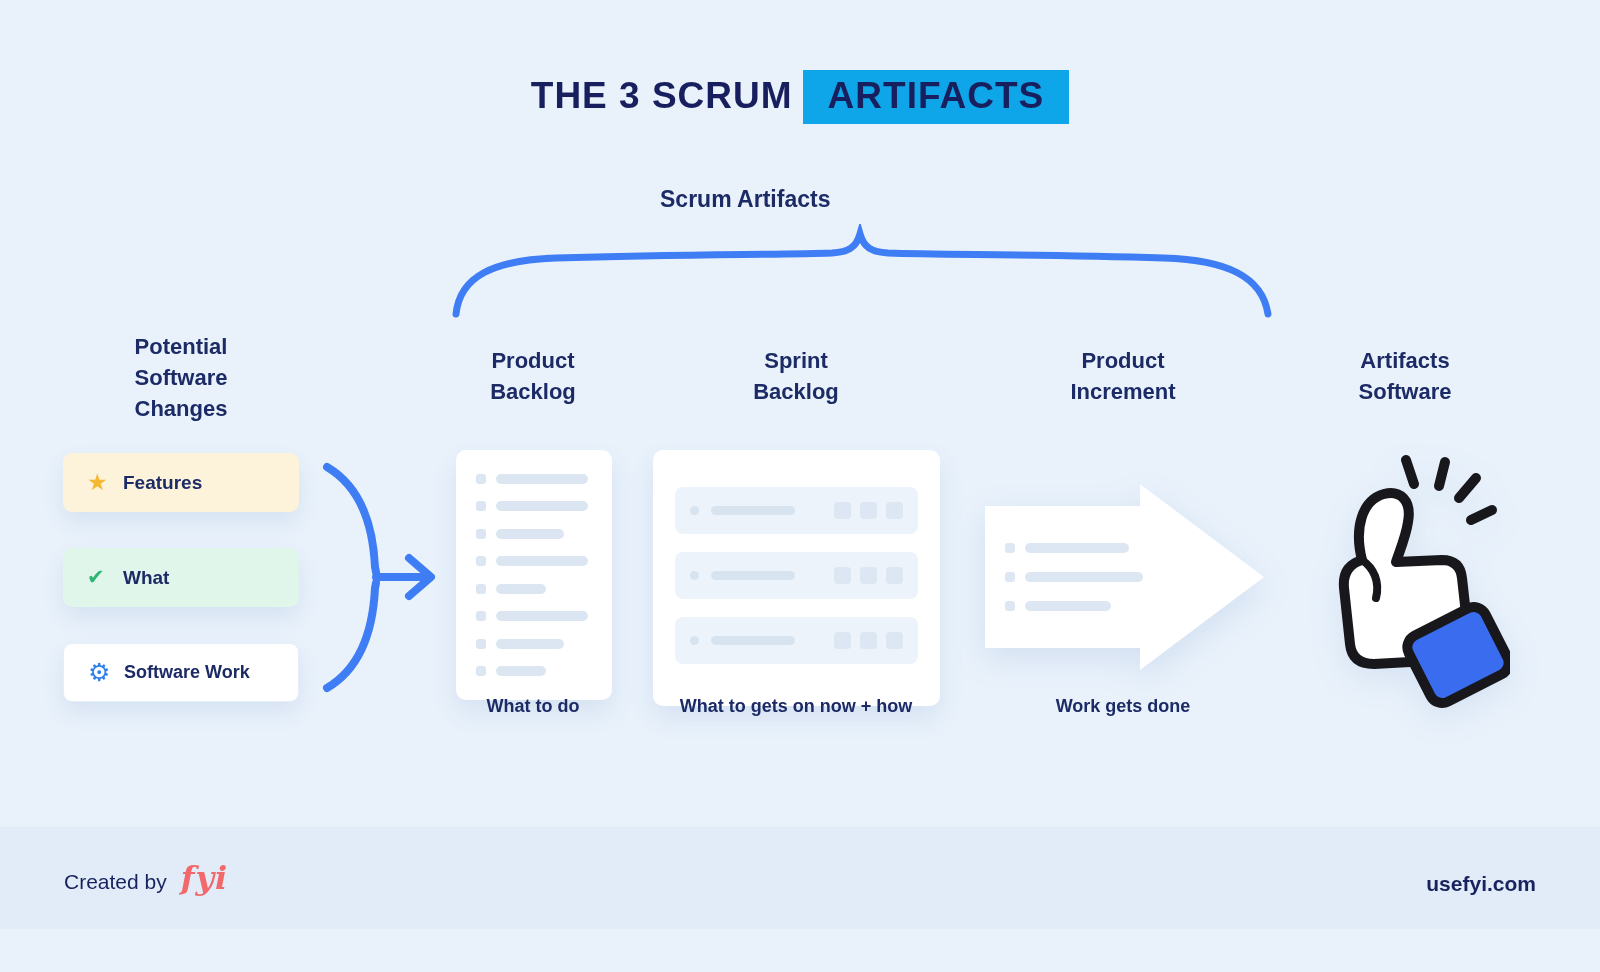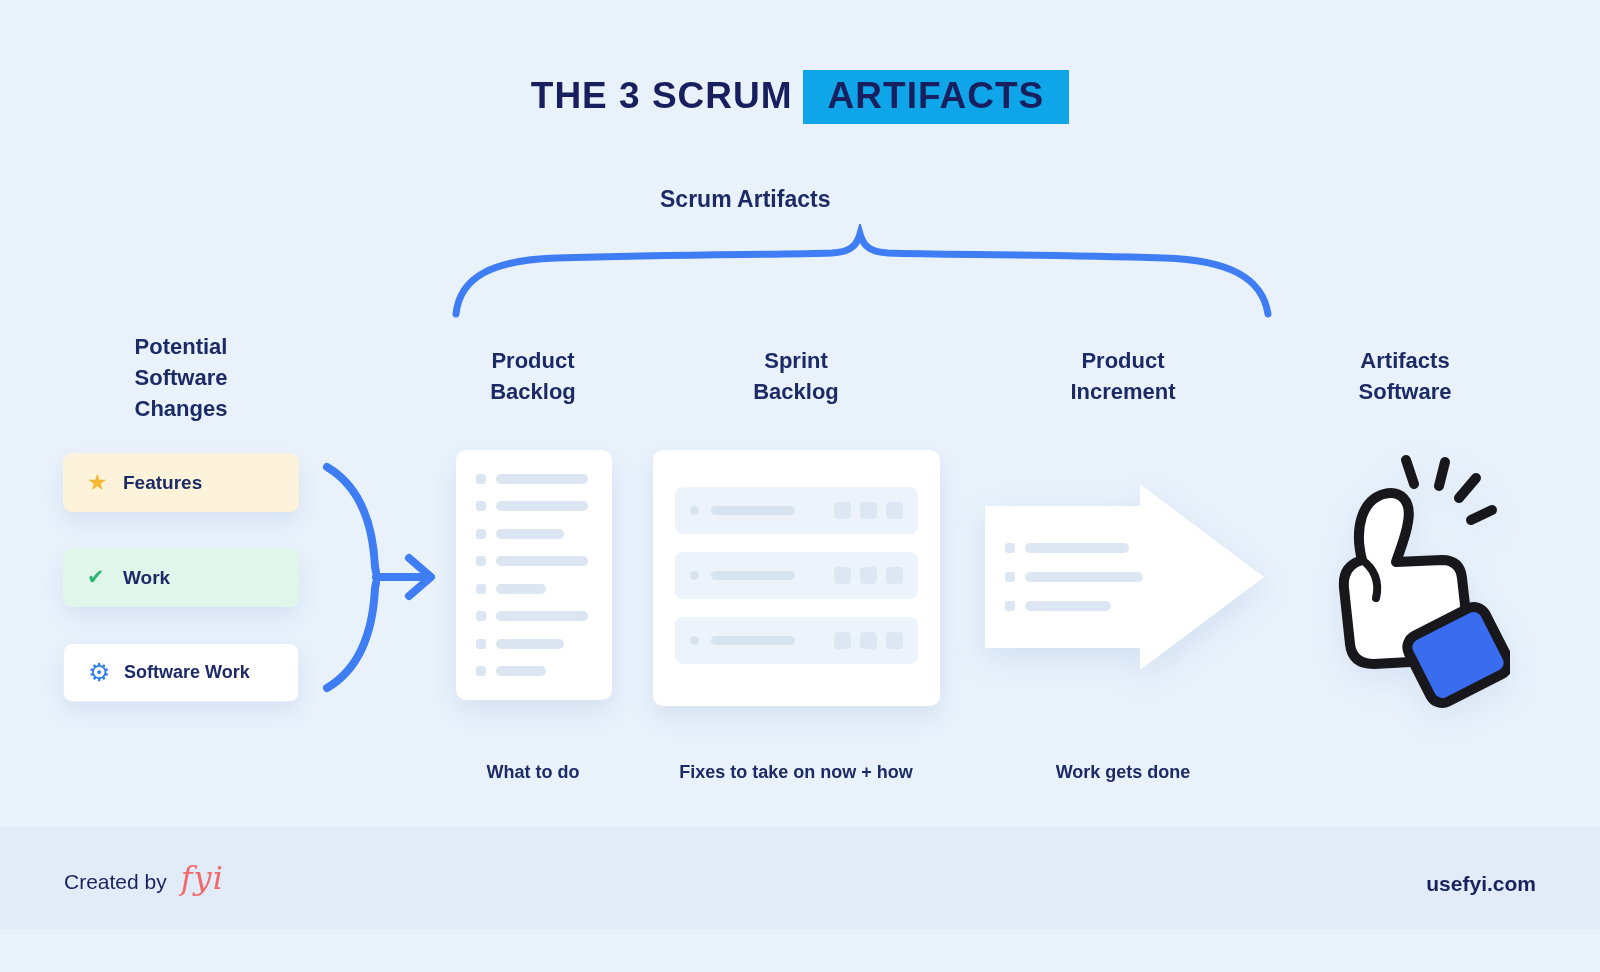--- a/index.html
+++ b/index.html
@@ -63,29 +63,29 @@
 
   
   svg.increment { position:absolute; left:985px; top:483px; width:281px; height:188px;
                   filter:drop-shadow(0 10px 16px rgba(60,100,180,.13)); }
 
   
   svg.thumb { position:absolute; left:1298px; top:448px; width:212px; height:262px;
               filter:drop-shadow(0 10px 16px rgba(60,100,180,.10)); }
 
   
-  .caption { position:absolute; top:762px; transform:translateX(-50%); text-align:left;
+  .caption { position:absolute; top:696px; transform:translateX(-50%); text-align:left;
              font-size:18px; font-weight:700; color:#1c2b66; white-space:nowrap; }
   .c-product { left:533px; } .c-sprint { left:796px; } .c-increment { left:1123px; }
 
   
   .footer { position:absolute; left:0; top:827px; width:1600px; height:102px; background:#e1ecf8;
             display:flex; align-items:center; justify-content:space-between; padding:0 64px;gap:44px; }
   .created { display:flex; align-items:baseline; gap:14px; font-size:21px; color:#18235e; }
-  .logo { color:#f2696b; font-size:32px; font-weight:400; font-style:italic;
+  .logo { color:#f2696b; font-size:32px; font-weight:700; font-style:italic;
           font-family:"DejaVu Serif", serif; letter-spacing:1px; }
   .site { font-size:21px; font-weight:600; color:#18235e;margin-top:12px; }
 </style>
 </head>
 <body>
 
 <div class="canvas">
 
   <div class="title">
     <span>THE 3 SCRUM</span><span class="hl">ARTIFACTS</span>
@@ -107,21 +107,21 @@
 Increment</div>
   <div class="heading h-shippable">Artifacts
 Software</div>
 
   <div class="card card-features">
     <span class="card-icon icon-star">★</span>
     <span class="card-label">Features</span>
   </div>
   <div class="card card-fixes">
     <span class="card-icon icon-check">✔</span>
-    <span class="card-label">Work</span>
+    <span class="card-label">What</span>
   </div>
   <div class="card card-tech">
     <span class="card-icon icon-gear">⚙</span>
     <span class="card-label">Software Work</span>
   </div>
 
   <svg class="converge" viewBox="0 0 130 245">
     <g fill="none" stroke="#3f7df5" stroke-width="8" stroke-linecap="round" stroke-linejoin="round">
       <path d="M12 12 C46 32 58 70 60 112 L61 117"></path>
       <path d="M12 233 C46 213 58 175 60 133 L61 128"></path>
@@ -215,21 +215,21 @@
       <path d="M173 72 L194 62"></path>
     </g>
     <path d="M52 196 L46 140 Q44 118 64 112 C56 80 64 52 86 46 C102 42 114 52 110 74 C108 88 102 102 98 114 L144 112 Q162 112 164 130 L170 184 Q172 208 148 212 L76 216 Q54 216 52 196 Z" fill="#ffffff" stroke="#18181c" stroke-width="10" stroke-linejoin="round"></path>
     <path d="M64 112 C76 120 82 134 78 150" fill="none" stroke="#18181c" stroke-width="8" stroke-linecap="round"></path>
     <g transform="rotate(-27 160 207)">
       <rect x="117" y="170" width="86" height="74" rx="13" fill="#3a6cf0" stroke="#18181c" stroke-width="10"></rect>
     </g>
   </svg>
 
   <div class="caption c-product">What to do</div>
-  <div class="caption c-sprint">Fixes to take on now + how</div>
+  <div class="caption c-sprint">What to gets on now + how</div>
   <div class="caption c-increment">Work gets done</div>
 
   <div class="footer">
     <div class="created">
       <span>Created by</span>
       <span class="logo">fyi</span>
     </div>
     <div class="site">usefyi.com</div>
   </div>
 

